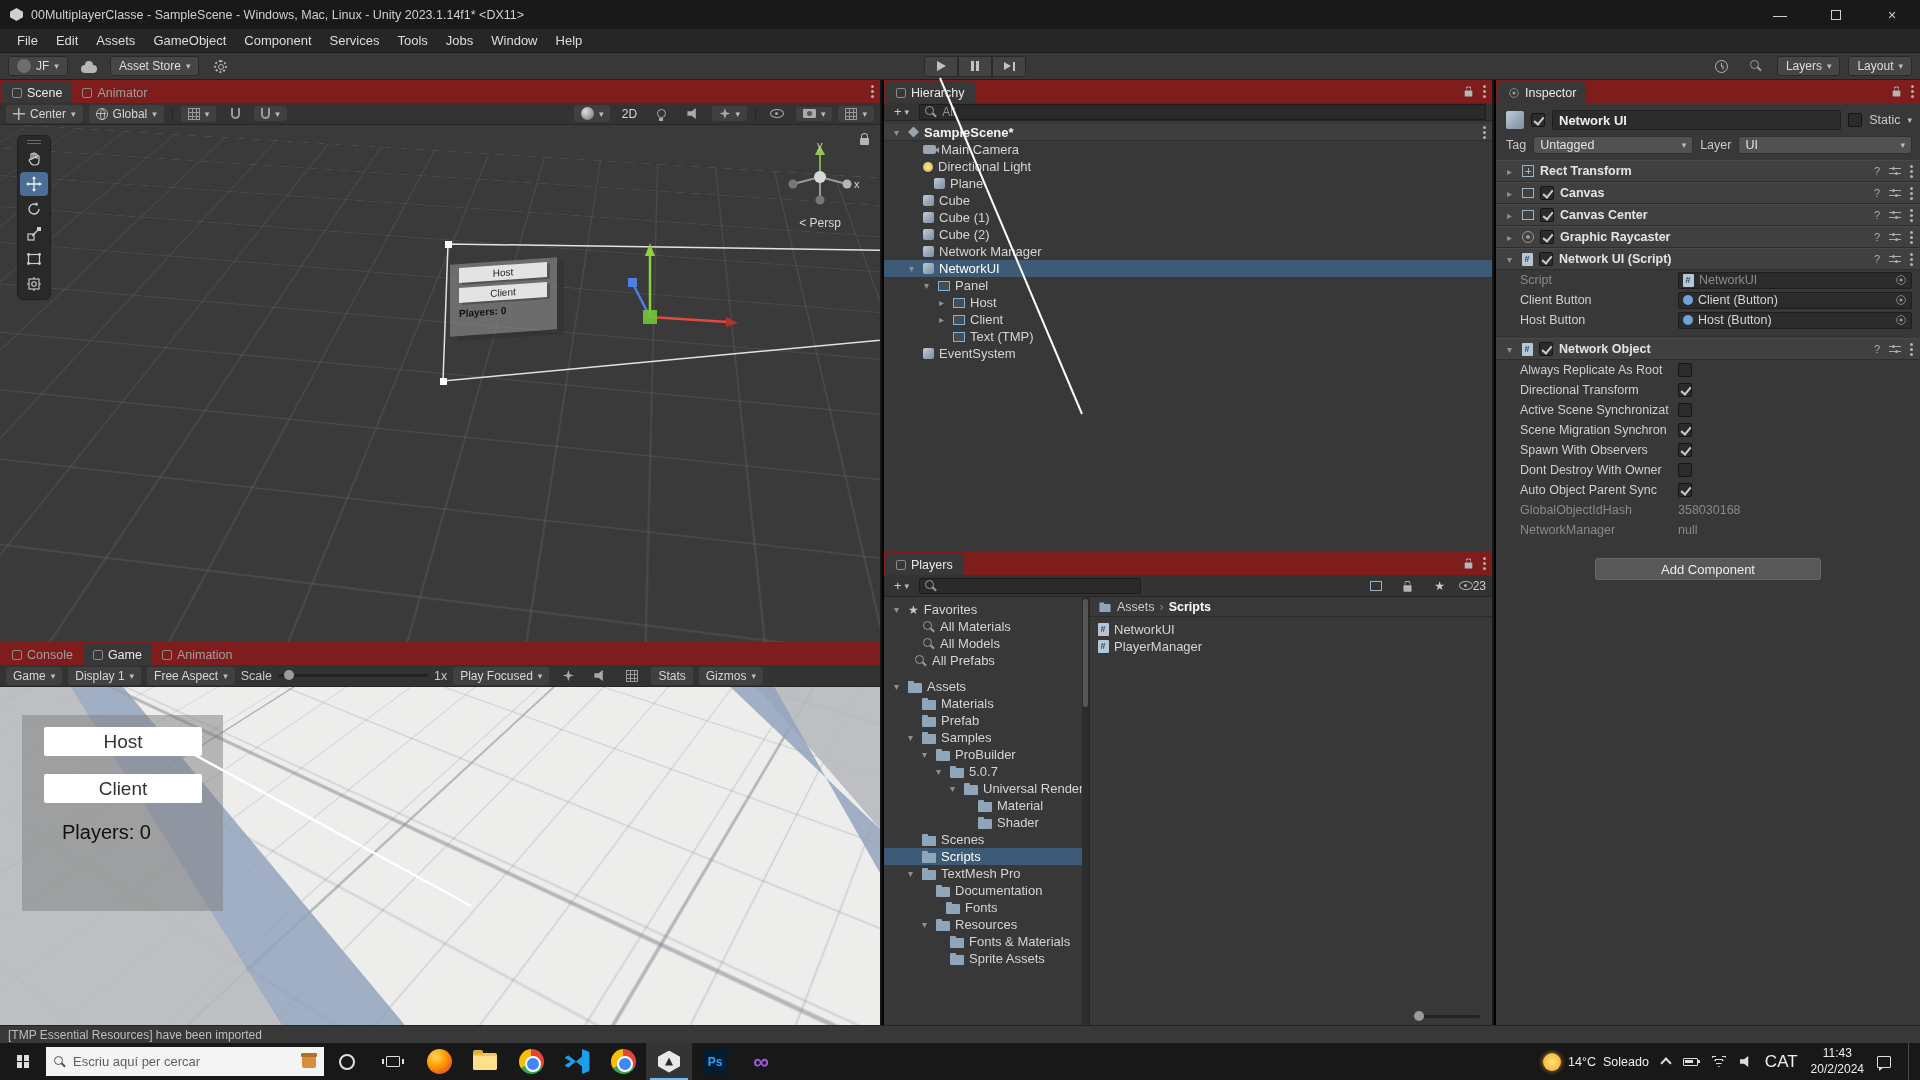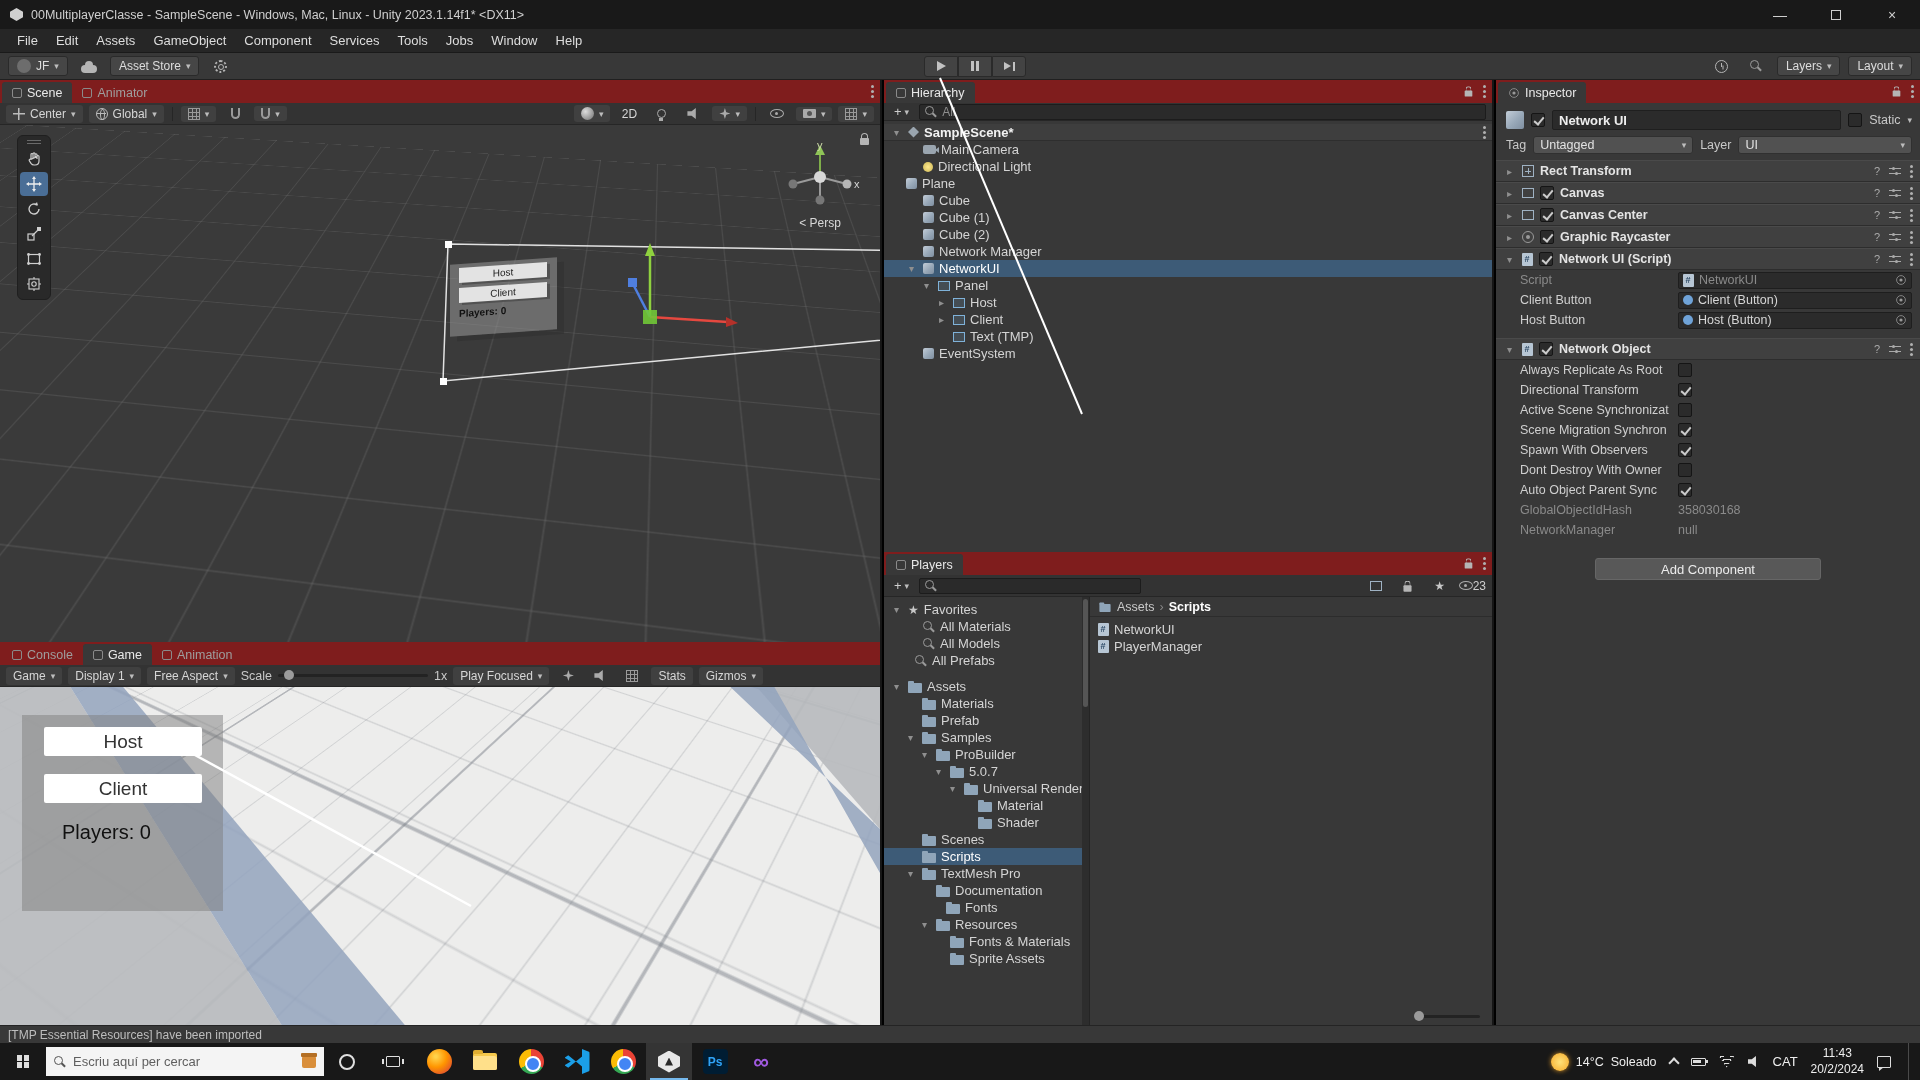--- a/index.html
+++ b/index.html
@@ -201,21 +201,21 @@
 .app-vs{color:#a05ae0;font-size:22px;font-weight:bold;background:transparent;}
 .tb-right-zone{margin-left:auto;display:flex;align-items:center;gap:13px;padding-right:6px;height:37px;}
 .weather{display:flex;align-items:center;gap:7px;color:#eee;font-size:12.5px;}
 .sun{width:18px;height:18px;border-radius:50%;background:radial-gradient(#ffe27a,#f7a928);box-shadow:0 0 5px rgba(247,169,40,.8);}
 .chev-up{width:8px;height:8px;border-left:2px solid #ddd;border-top:2px solid #ddd;transform:rotate(45deg);margin-top:3px;}
 .icon-batt{width:15px;height:8px;border:1.3px solid #ddd;border-radius:1px;}
 .icon-batt::before{content:"";position:absolute;left:1px;top:1px;width:8px;height:3.8px;background:#ddd;}
 .icon-batt::after{content:"";position:absolute;right:-3px;top:1.8px;width:2px;height:3px;background:#ddd;}
 .icon-wifi{width:16px;height:12px;clip-path:polygon(50% 100%,0 0,100% 0);background:radial-gradient(circle at 50% 100%,#ddd 0 2px,transparent 2px 4px,#ddd 4px 5.5px,transparent 5.5px 8px,#ddd 8px 9.5px,transparent 9.5px 12px,#ddd 12px 13.5px,transparent 13.5px);}
 .icon-vol{width:12px;height:12px;background:#ddd;clip-path:polygon(0 32%,35% 32%,70% 5%,70% 95%,35% 68%,0 68%);}
-.lang{font-size:13px;color:#eee;}
+.lang{font-size:17px;color:#eee;}
 .clockblk{display:flex;flex-direction:column;align-items:center;color:#eee;font-size:12px;line-height:1.3;}
 .icon-notif{width:14px;height:12px;border:1.4px solid #ddd;border-radius:1px;}
 .icon-notif::after{content:"";position:absolute;left:1px;bottom:-4px;width:0;height:0;border-top:4px solid #ddd;border-right:5px solid transparent;}
 .show-desk{width:6px;height:37px;border-left:1px solid #4a4a4a;margin-left:4px;}
 
 
 .trail-svg{position:absolute;left:0;top:0;z-index:60;pointer-events:none;}
 .gtoolbar-slider{width:150px;height:3px;background:#232323;border-radius:2px;position:relative;}
 .gtoolbar-slider::before{content:"";position:absolute;left:6px;top:-4px;width:10px;height:10px;border-radius:50%;background:#9c9c9c;}
 </style>
@@ -551,21 +551,21 @@
       <div class="trow" style="padding-left: 21px;">
         <span class="expander"></span>
         <span class="ic icon-camera"></span>
         <span class="tlabel">Main Camera</span>
       </div>
       <div class="trow" style="padding-left: 21px;">
         <span class="expander"></span>
         <span class="ic icon-light"></span>
         <span class="tlabel">Directional Light</span>
       </div>
-      <div class="trow" style="padding-left: 4px;">
+      <div class="trow" style="padding-left: 32px;">
         <span class="expander"></span>
         <span class="ic icon-cube"></span>
         <span class="tlabel">Plane</span>
       </div>
       <div class="trow" style="padding-left: 21px;">
         <span class="expander"></span>
         <span class="ic icon-cube"></span>
         <span class="tlabel">Cube</span>
       </div>
       <div class="trow" style="padding-left: 21px;">

